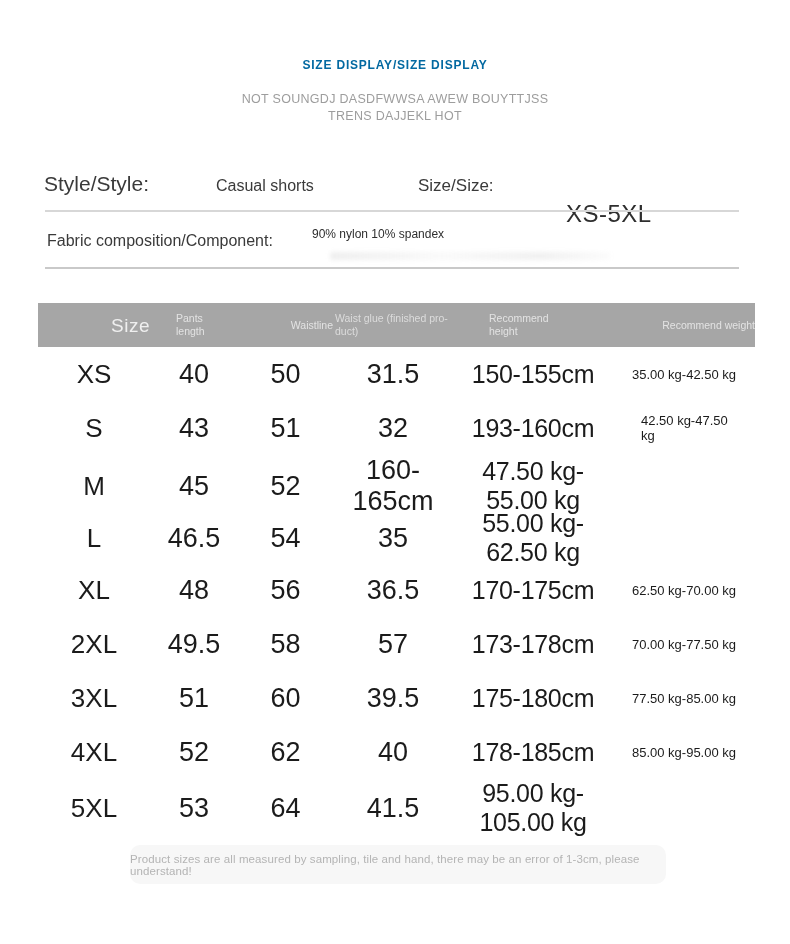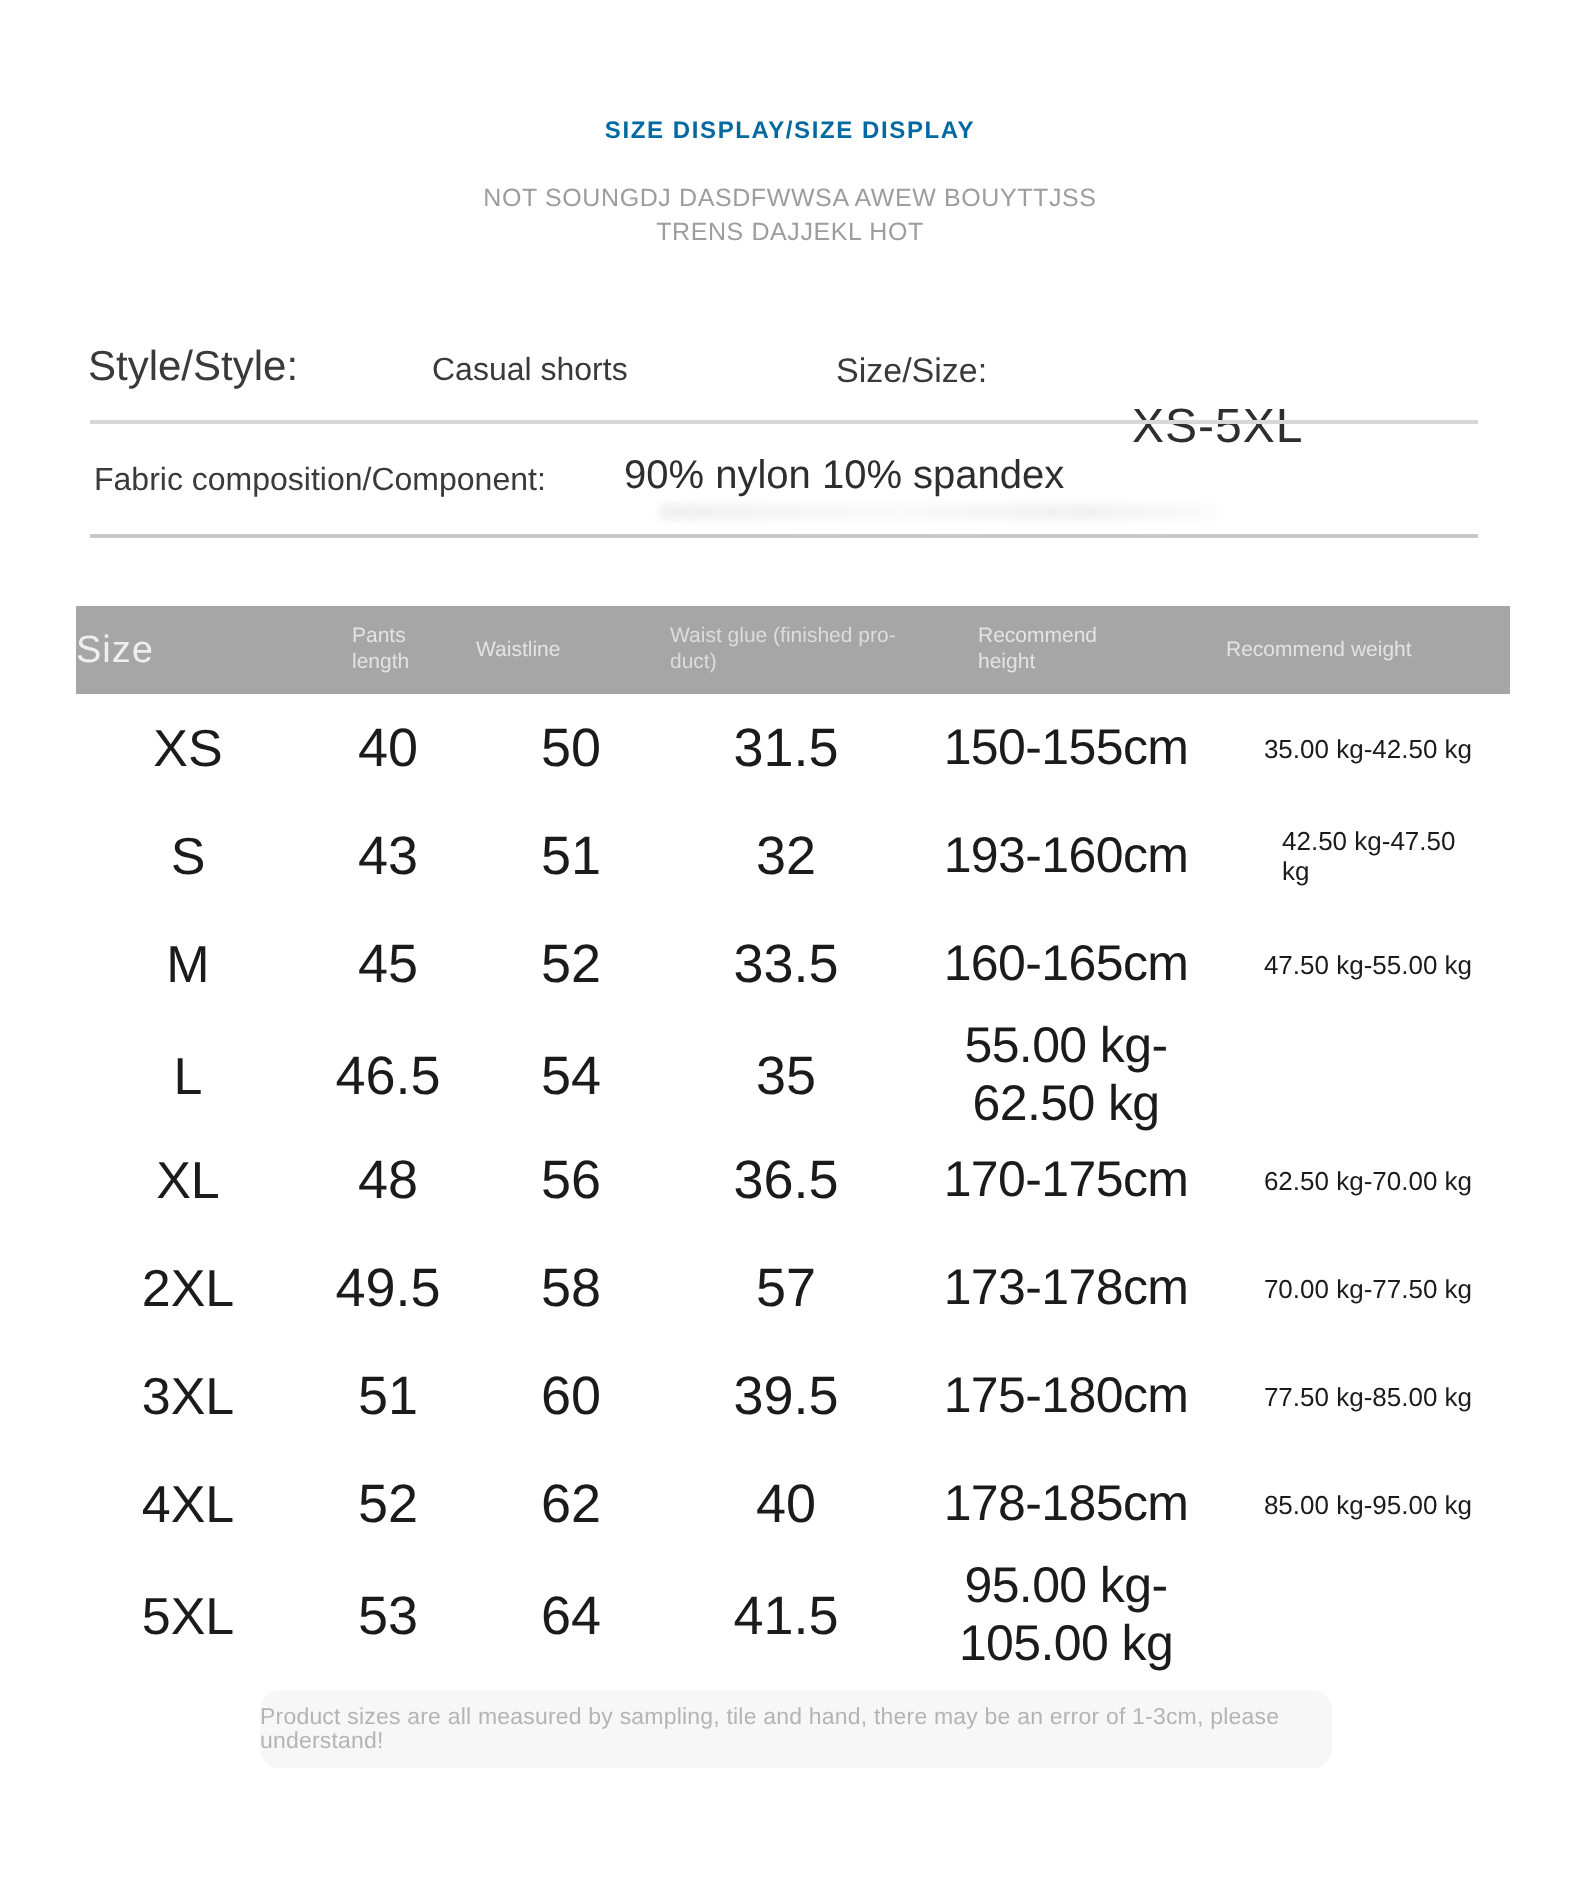--- a/index.html
+++ b/index.html
@@ -81,21 +81,21 @@
     position: absolute;
     left: 47px;
     top: 232px;
     font-size: 16px;
     color: #3a3a3a;
   }
   .fabric-value {
     position: absolute;
     left: 312px;
     top: 227px;
-    font-size: 20px;
+    font-size: 12px;
     color: #2e2e2e;
   }
   .fabric-faded {
     position: absolute;
     left: 330px;
     top: 252px;
     width: 280px;
     height: 8px;
     background: linear-gradient(90deg, rgba(190,190,190,0.25), rgba(190,190,190,0.08) 40%, rgba(190,190,190,0.22) 75%, rgba(190,190,190,0.05));
     filter: blur(2px);
@@ -117,21 +117,21 @@
     height: 44px;
     background: #a6a6a6;
     display: grid;
     grid-template-columns: 112px 88px 95px 120px 160px 142px;
     align-items: center;
   }
   .table-header > div {
     font-size: 10.5px;
     line-height: 13px;
     color: #e3e3e3;
-    text-align: left;
+    text-align: right;
     white-space: pre-line;
   }
   .table-header > .h-size {
     font-size: 19px;
     color: #efefef;
     letter-spacing: 0.5px;
   }
   .table-header > .h-pants {
     text-align: left;
     padding-left: 26px;
@@ -240,21 +240,20 @@
       <div>32</div>
       <div>193-160cm</div>
       <div class="wrap-left">42.50 kg-47.50
 kg</div>
     </div>
 
     <div class="table-row">
       <div>M</div>
       <div>45</div>
       <div>52</div>
-      <div>33.5</div>
       <div>160-165cm</div>
       <div>47.50 kg-55.00 kg</div>
     </div>
 
     <div class="table-row">
       <div>L</div>
       <div>46.5</div>
       <div>54</div>
       <div>35</div>
       <div>55.00 kg-62.50 kg</div>

